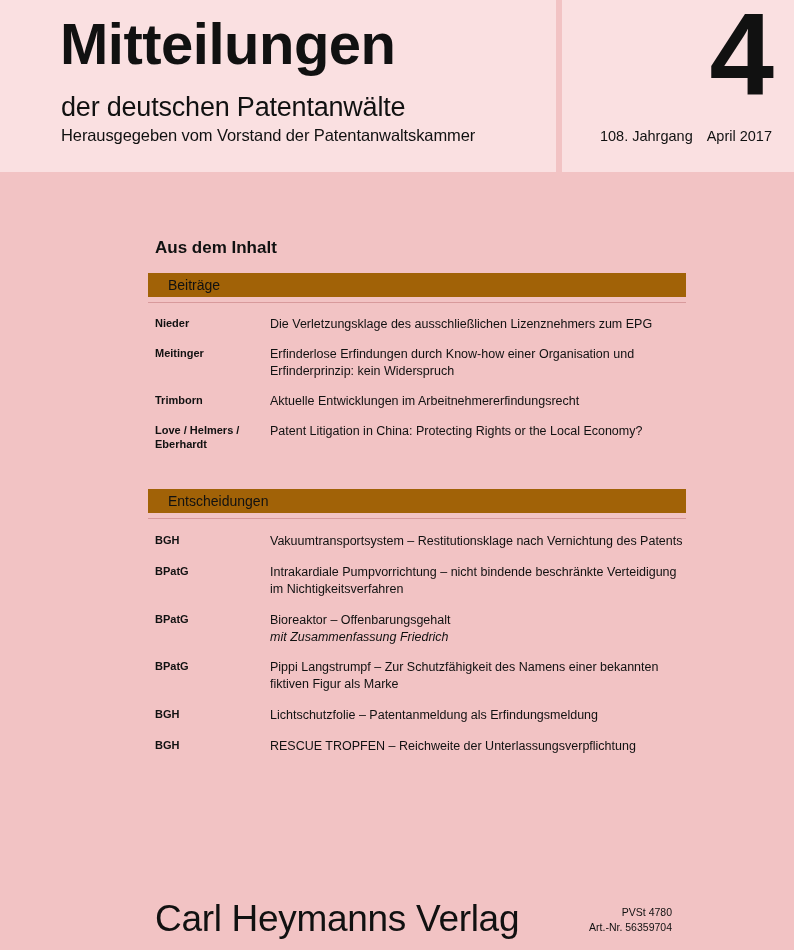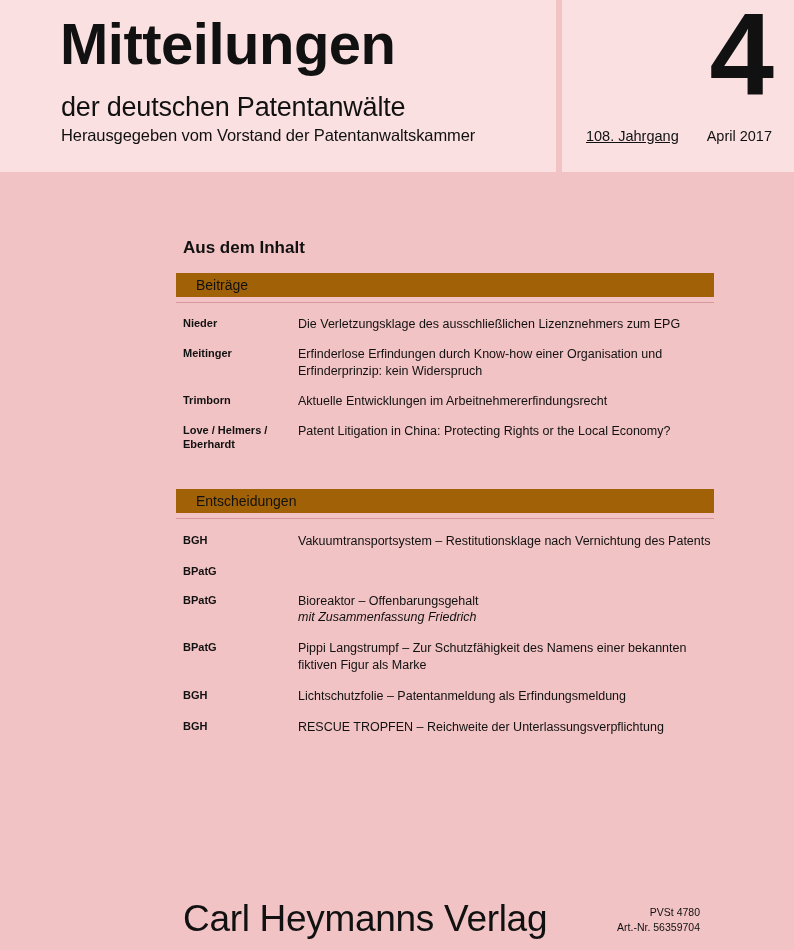--- a/index.html
+++ b/index.html
@@ -74,32 +74,30 @@
   }
   .issue-meta {
     position: absolute;
     right: 22px;
     top: 128px;
     font-size: 14.5px;
     color: #111;
     white-space: nowrap;
   }
   .issue-meta .vol {
-    margin-right: 28px;
-    text-decoration: underline;
+    margin-right: 14px;
   }
 
   
   .content {
     position: absolute;
     left: 0;
     top: 172px;
     width: 694px;
     bottom: 0;
-    margin-left: 28px;
   }
   .toc-heading {
     position: absolute;
     left: 155px;
     top: 66px;
     font-size: 17px;
     font-weight: bold;
     color: #111;
   }
   .section {
@@ -230,20 +228,23 @@
 
     <div class="entry tight">
       <div class="entry-author">BGH</div>
       <div class="entry-title">
         <span>Vakuumtransportsystem – Restitutionsklage nach Vernichtung des Patents</span>
       </div>
     </div>
 
     <div class="entry tight">
       <div class="entry-author">BPatG</div>
+      <div class="entry-title">
+        <span>Intrakardiale Pumpvorrichtung – nicht bindende beschränkte Verteidigung im Nichtigkeitsverfahren</span>
+      </div>
     </div>
 
     <div class="entry tight">
       <div class="entry-author">BPatG</div>
       <div class="entry-title">
         <span>Bioreaktor – Offenbarungsgehalt</span>
         <span class="sub">mit Zusammenfassung Friedrich</span>
       </div>
     </div>
 

